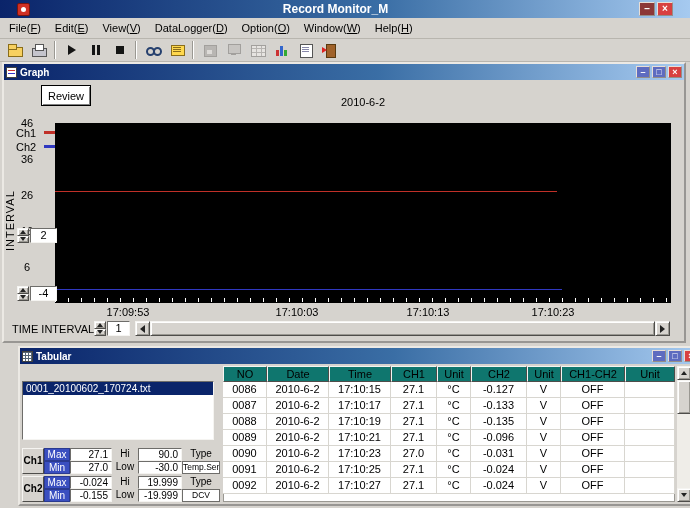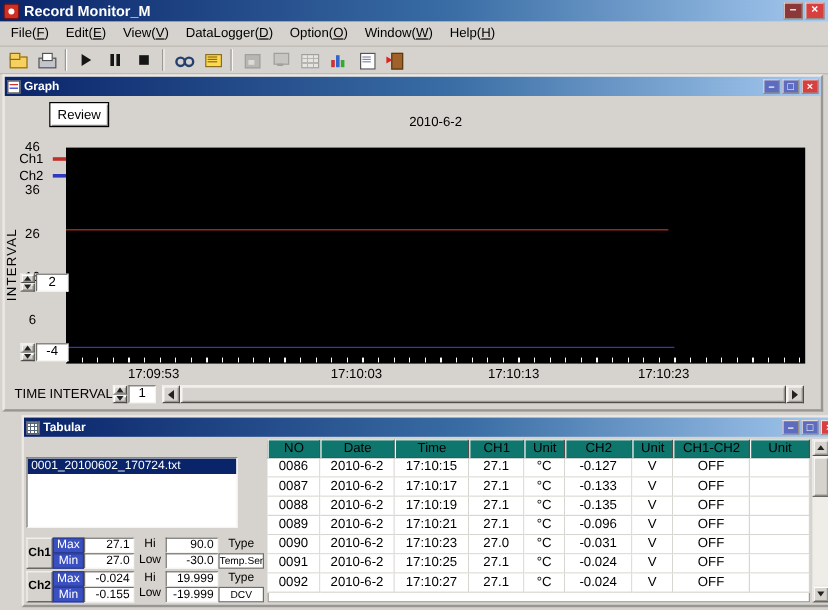--- a/index.html
+++ b/index.html
@@ -7,21 +7,21 @@
   body {
     width:690px; height:508px; position:relative; overflow:hidden;
     background:#d6d3ce; font-family:"Liberation Sans", sans-serif; font-size:11px; color:#000;
     cursor:default; user-select:none;
   }
   
   .bevel-out { background:#d6d3ce; border:1px solid; border-color:#f5f4f1 #4e4d4a #4e4d4a #f5f4f1; box-shadow:inset 1px 1px 0 #fff, inset -1px -1px 0 #9a9892; }
   .field { background:#fff; border:1px solid; border-color:#6e6d6a #f5f4f1 #f5f4f1 #6e6d6a; }
   
   .titlebar { position:absolute; left:0; top:0; width:690px; height:18px;
-    background:linear-gradient(90deg,#0a246a,#3a6ea5 55%,#a6caf0); display:flex; align-items:center; padding:0 3px; }
+    background:linear-gradient(90deg,#0a246a,#3a6ea5 55%,#a6caf0); display:flex; align-items:center; padding:0 17px;text-align:center; }
   .titletext { color:#fff; font-weight:bold; font-size:12px; margin-left:4px; flex:1; white-space:nowrap; }
   .app-ico { width:13px; height:13px; background:#d03024; border:1px solid #7a1410; border-radius:2px; position:relative; }
   .app-ico::after { content:""; position:absolute; left:3px; top:3px; width:5px; height:5px; background:#fff; border-radius:50%; }
   .cap { width:16px; height:14px; margin-left:2px; display:flex; align-items:center; justify-content:center;
     color:#fff; font-size:10px; font-weight:bold; line-height:1; border:1px outset #e8ded6; }
   .cap.maroon { background:#8c3838; }
   .cap.red { background:#d84040; }
   .cap.blue { background:#5e6cc0; }
   .cap.sm { width:14px; height:12px; font-size:9px; }
   
@@ -86,21 +86,21 @@
   .arr-u { width:0; height:0; border-left:3px solid transparent; border-right:3px solid transparent; border-bottom:4px solid #222; }
   .arr-d { width:0; height:0; border-left:3px solid transparent; border-right:3px solid transparent; border-top:4px solid #222; }
   .arr-l { width:0; height:0; border-top:4px solid transparent; border-bottom:4px solid transparent; border-right:5px solid #222; }
   .arr-r { width:0; height:0; border-top:4px solid transparent; border-bottom:4px solid transparent; border-left:5px solid #222; }
   .numbox { position:absolute; height:15px; line-height:13px; text-align:center; }
   .hscroll { position:absolute; height:15px; background:#efede8; display:flex; }
   .sc-btn { width:15px; height:15px; display:flex; align-items:center; justify-content:center; flex:none; }
   .sc-thumb { flex:1; }
   
   .df-header { position:absolute; left:2px; top:2px; width:198px; height:15px; text-align:center; line-height:13px; font-weight:bold; }
-  .listbox { position:absolute; left:2px; top:17px; width:176px; height:59px; background:#fff;
+  .listbox { position:absolute; left:2px; top:17px; width:192px; height:59px; background:#fff;
     border:1px solid; border-color:#6e6d6a #f5f4f1 #f5f4f1 #6e6d6a; overflow:hidden; }
   .list-item { height:13px; line-height:13px; padding-left:3px; white-space:nowrap; font-size:10px; }
   .list-item.sel { background:#0a246a; color:#fff; }
   .stat-block { position:absolute; left:2px; width:198px; display:grid; grid-template-columns:22px 26px 42px 26px 44px 38px; grid-auto-rows:13px; }
   .scell { font-size:10px; line-height:11px; text-align:center; overflow:hidden; white-space:nowrap; }
   .scell.ch { grid-row:1 / 3; background:#d6d3ce; border:1px solid; border-color:#f5f4f1 #4e4d4a #4e4d4a #f5f4f1; line-height:24px; font-weight:bold; }
   .scell.bluek { background:#3a4fc0; color:#fff; border:1px solid #2a3a90; }
   .scell.val { background:#fff; border:1px solid; border-color:#6e6d6a #f5f4f1 #f5f4f1 #6e6d6a; text-align:right; padding-right:3px; }
   .scell.lbl { background:#d6d3ce; }
   .scell.typeval { background:#fff; border:1px solid #6e6d6a; font-size:8.5px; line-height:10px; }

